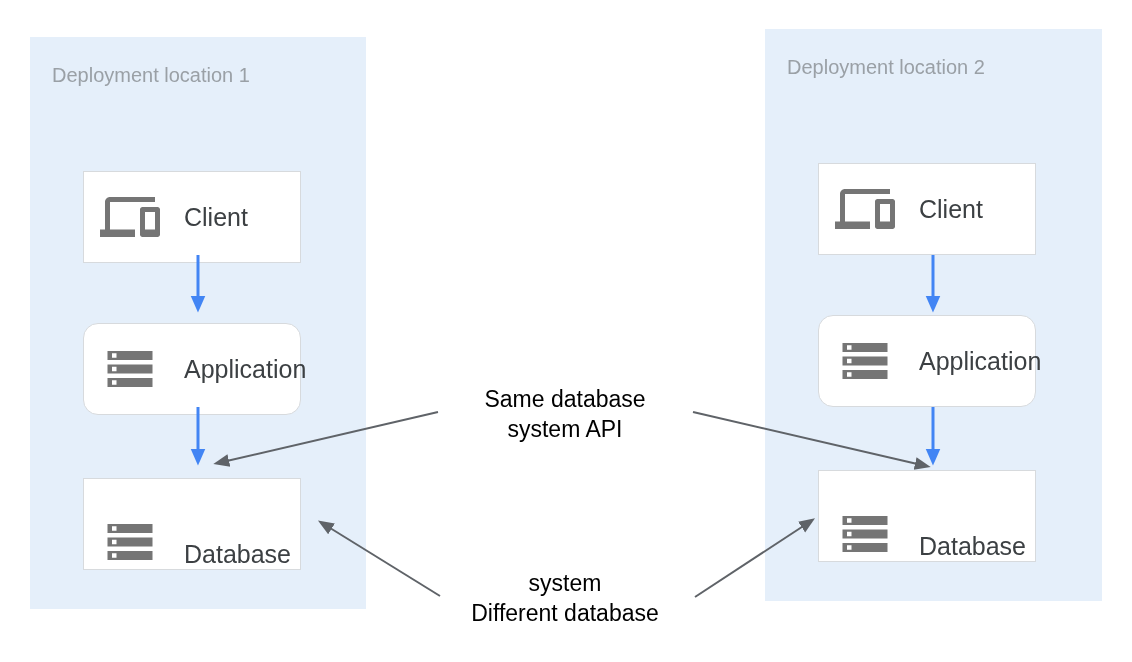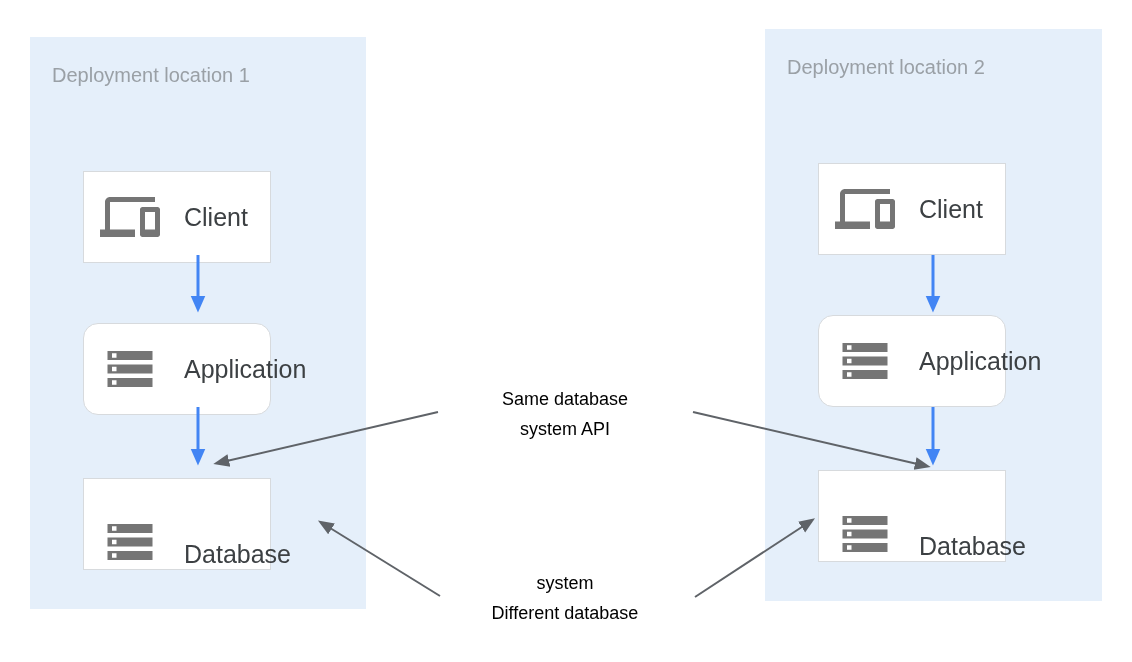--- a/index.html
+++ b/index.html
@@ -24,21 +24,21 @@
     left: 22px;
     top: 24px;
     font-size: 20px;
     line-height: 28px;
     color: #9aa0a6;
     white-space: nowrap;
   }
   .node {
     position: absolute;
     left: 53px;
-    width: 188px;
+    width: 218px;
     height: 92px;
     background: #ffffff;
     border: 1px solid #d7dadd;
     box-sizing: border-box;
     display: flex;
     align-items: center;
     padding-left: 14px;
   }
   .node-client   { top: 134px; }
   .node-app      { top: 286px; border-radius: 15px; }
@@ -60,21 +60,21 @@
     position: absolute;
     left: 0; top: 0;
     width: 1132px;
     height: 662px;
     pointer-events: none;
   }
   .annotation {
     position: absolute;
     width: 260px;
     text-align: center;
-    font-size: 18px;
+    font-size: 23px;
     line-height: 30px;
     color: #000000;
     white-space: nowrap;
   }
   .annotation-same { left: 435px; top: 384px; }
   .annotation-diff { left: 435px; top: 568px; }
 </style>
 </head>
 <body>
 

